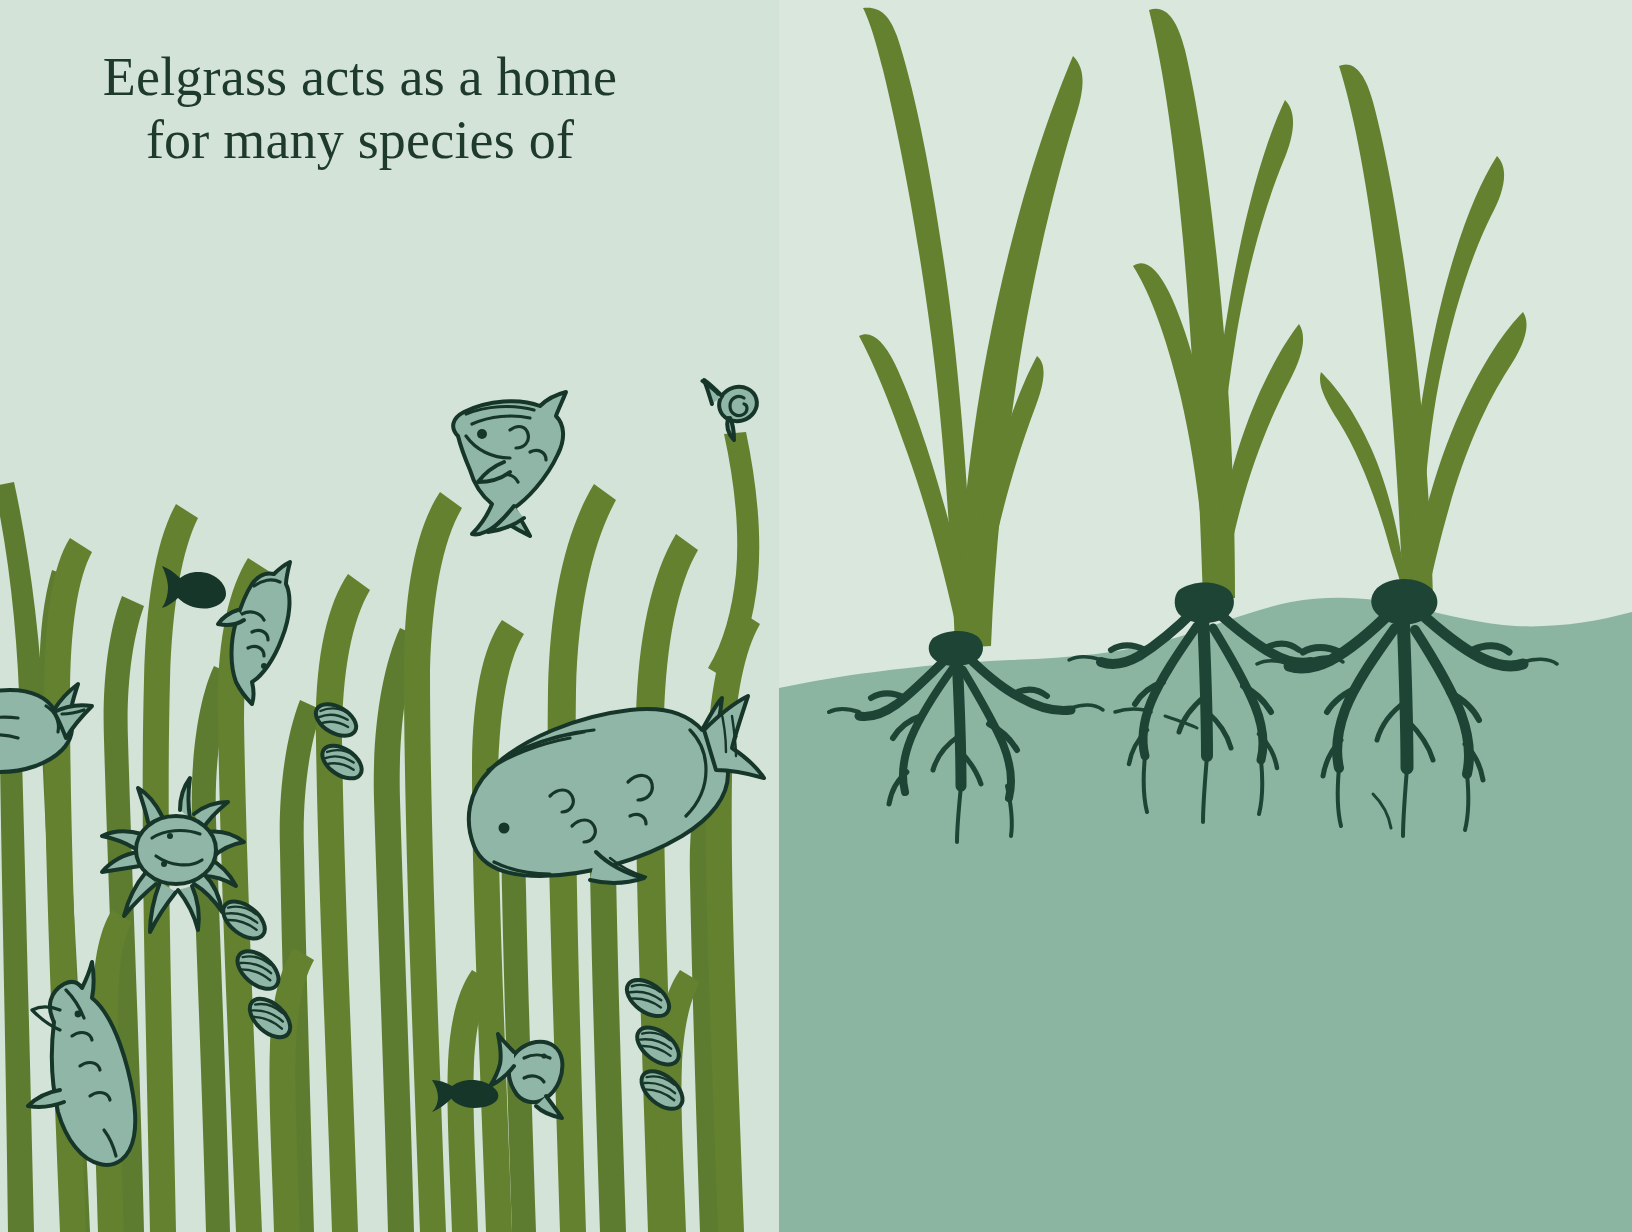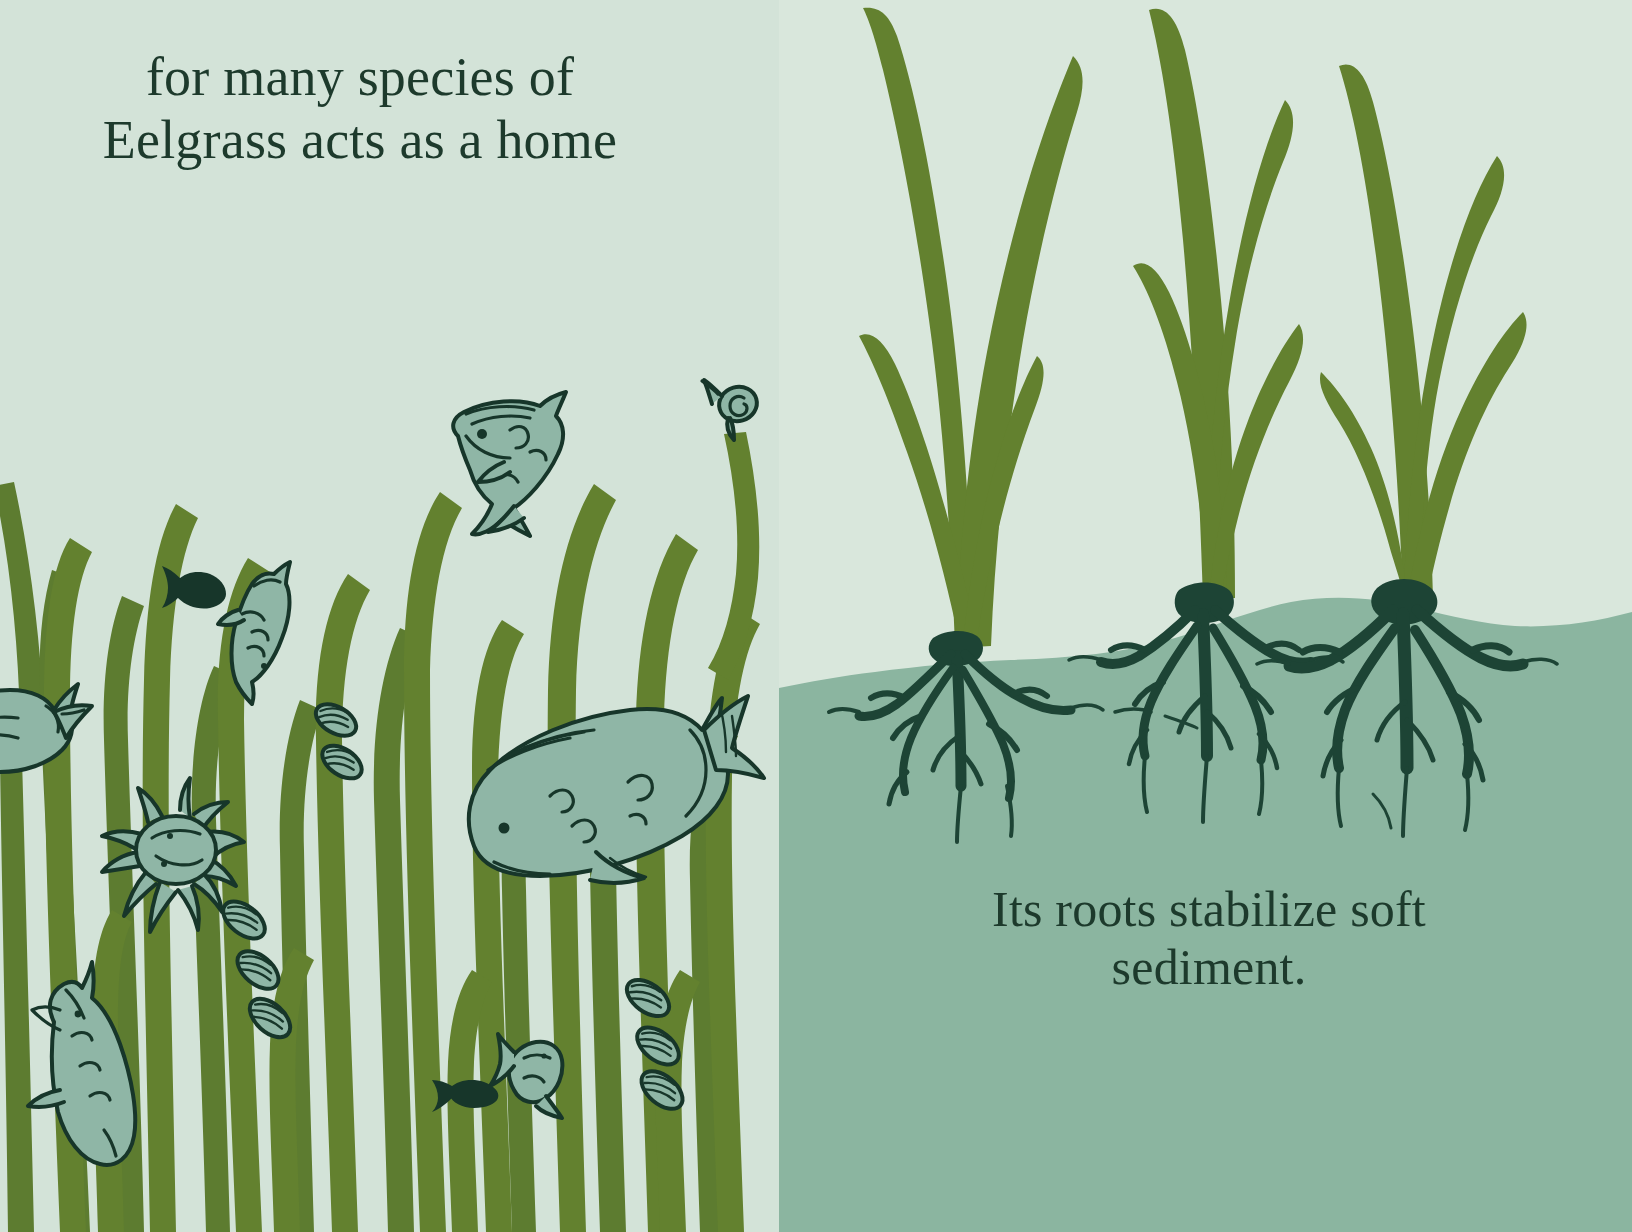--- a/index.html
+++ b/index.html
@@ -233,22 +233,22 @@
         <g transform="translate(14,92) rotate(40 22 18)">
           <ellipse class="body" cx="22" cy="18" rx="24" ry="14"></ellipse>
           <path class="thin" d="M2 18 C8 10 18 6 28 6"></path>
           <path class="thin" d="M4 24 C12 16 22 12 34 12"></path>
           <path class="thin" d="M8 29 C16 22 26 18 38 18"></path>
         </g>
       </g>
     </svg>
 
     <div class="caption" id="left-caption">
+      <span class="cap-line">Eelgrass acts as a home</span>
       <span class="cap-line">for many species of</span>
-      <span class="cap-line">Eelgrass acts as a home</span>
     </div>
   </div>
 
   <div class="panel" id="right-panel">
     <svg width="853" height="1232" viewBox="0 0 853 1232">
       <defs>
         <style>
           .rblade{fill:#63812f;}
           .root{fill:none;stroke:#1d4435;stroke-linecap:round;stroke-linejoin:round;}
           .rootf{fill:#1d4435;}
@@ -339,19 +339,15 @@
         <path class="root" stroke-width="5" d="M62 146 C72 156 78 170 80 182"></path>
         <path class="root" stroke-width="4" d="M4 170 C2 196 0 220 0 238"></path>
         <path class="root" stroke-width="4" d="M-64 170 C-66 192 -66 212 -62 228"></path>
         <path class="root" stroke-width="4" d="M64 176 C66 196 66 216 62 232"></path>
         <path class="root" stroke-width="3.5" d="M-114 66 C-126 62 -138 62 -146 66"></path>
         <path class="root" stroke-width="3.5" d="M120 64 C132 60 146 60 154 66"></path>
         <path class="root" stroke-width="3" d="M-30 196 C-20 206 -14 218 -12 230"></path>
       </g>
     </svg>
 
-    <div class="caption" id="right-caption">
-      <span class="cap-line">Its roots stabilize soft</span>
-      <span class="cap-line">sediment.</span>
-    </div>
   </div>
 
 </div>
 
 </body></html>

